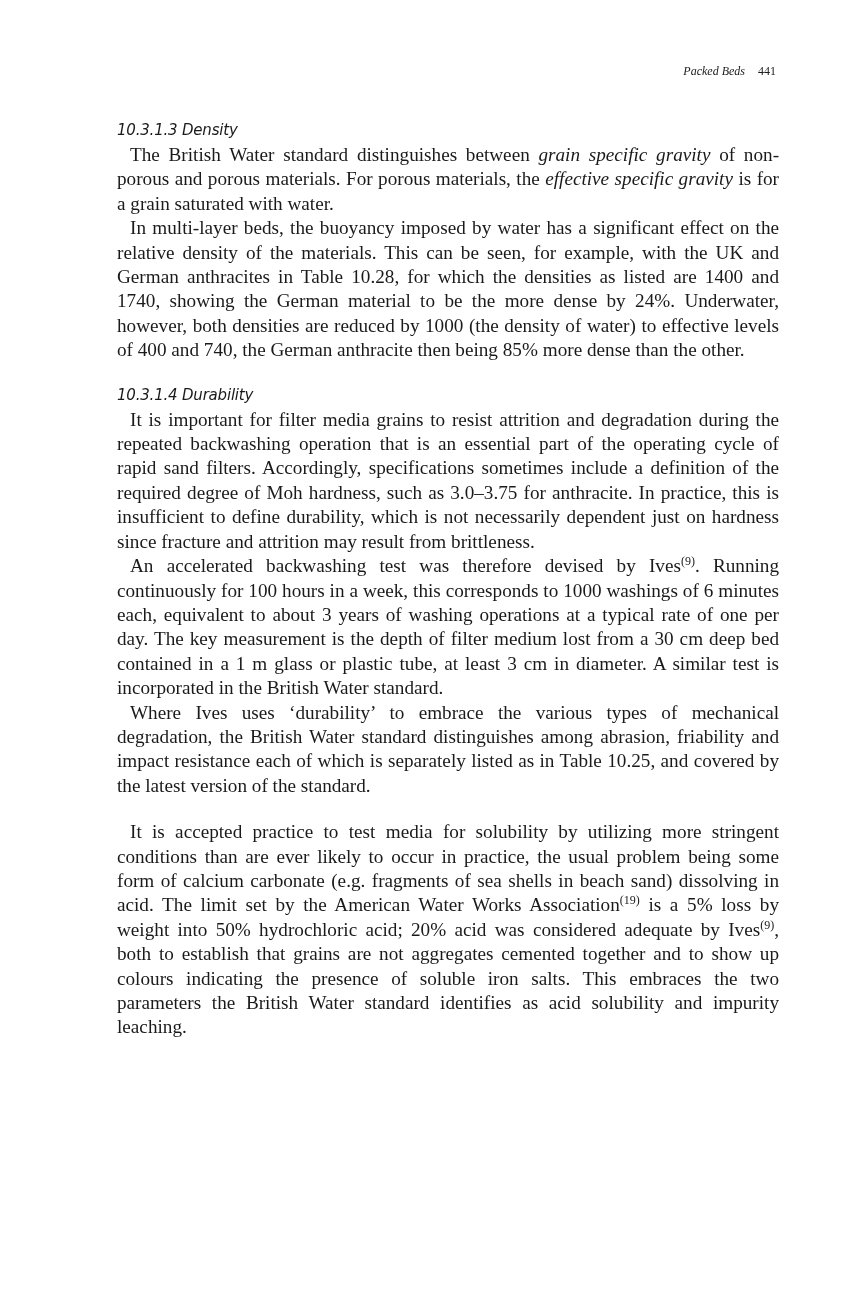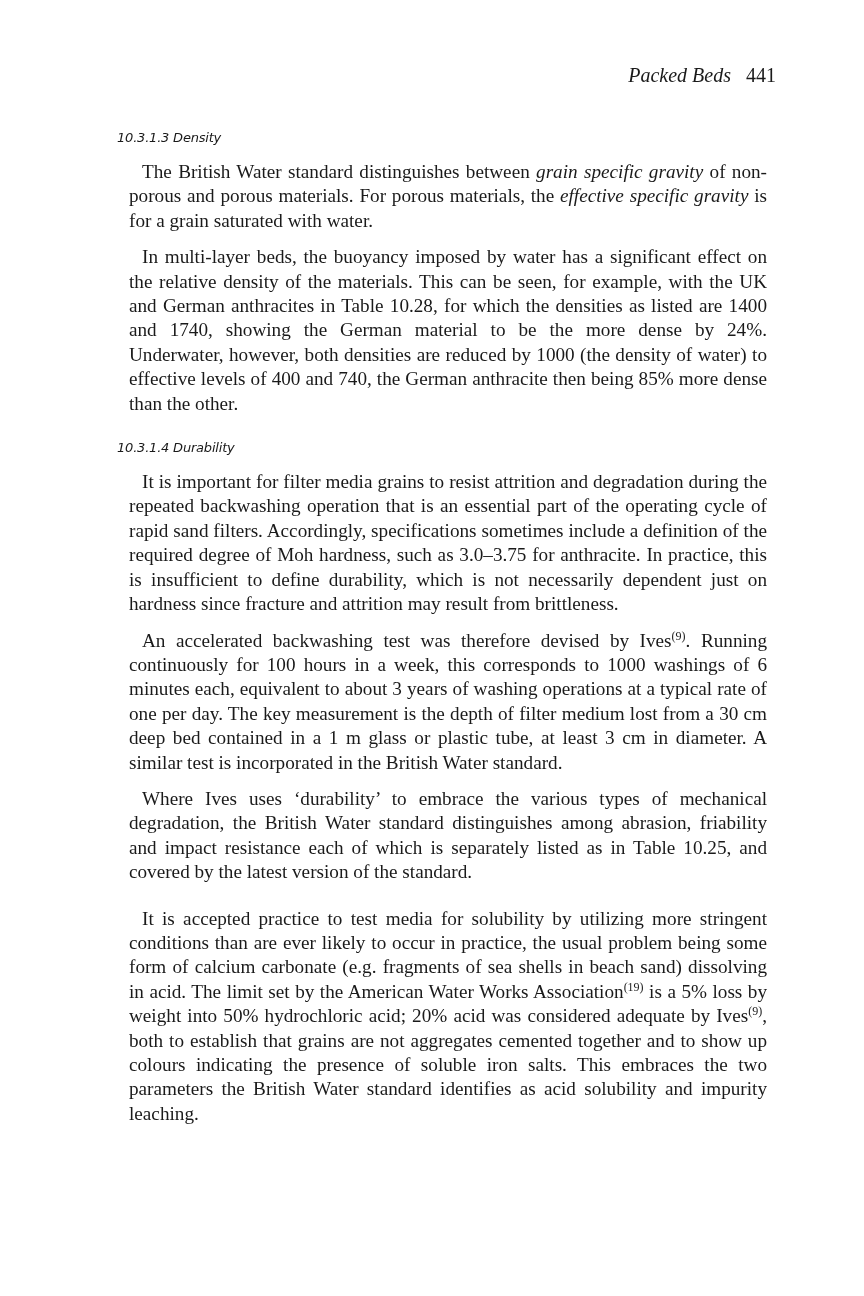--- a/index.html
+++ b/index.html
@@ -1,22 +1,22 @@
 <!DOCTYPE html>
 <html><head>
 <meta charset="utf-8">
 <style>
   html, body { margin: 0; padding: 0; background: #ffffff; }
   body { width: 864px; height: 1296px; position: relative; overflow: hidden; color: #1a1a1a; }
-  .running-head { position: absolute; top: 64px; right: 88px; font-family: "Liberation Serif", serif; font-size: 20px; }
+  .running-head { position: absolute; top: 64px; right: 88px; font-family: "Liberation Serif", serif; font-size: 12px; }
   .running-head .title { font-style: italic; margin-right: 10px; }
   .page { position: absolute; left: 117px; top: 112px; width: 662px; font-family: "Liberation Serif", serif; font-size: 19.2px; line-height: 24.4px; }
   .section { margin: 0 0 22px 0; }
-  .heading { font-family: "DejaVu Sans", sans-serif; font-style: italic; font-size: 13px; line-height: 20px; margin: 16px 0 3px 0; letter-spacing: -0.2px; }
-  .para { margin: 12px; text-align: justify; text-indent: 13px; hyphens: none; }
+  .heading { font-family: "DejaVu Sans", sans-serif; font-style: italic; font-size: 15px; line-height: 20px; margin: 8px 0 3px 0; letter-spacing: -0.2px; }
+  .para { margin: 0; text-align: justify; text-indent: 13px; hyphens: none; }
   .para .em { font-style: italic; }
   sup { font-size: 12px; line-height: 0; vertical-align: 7px; }
 </style>
 </head>
 <body>
 
 <div class="running-head">
   <span class="title">Packed Beds</span>
   <span class="num">441</span>
 </div>

